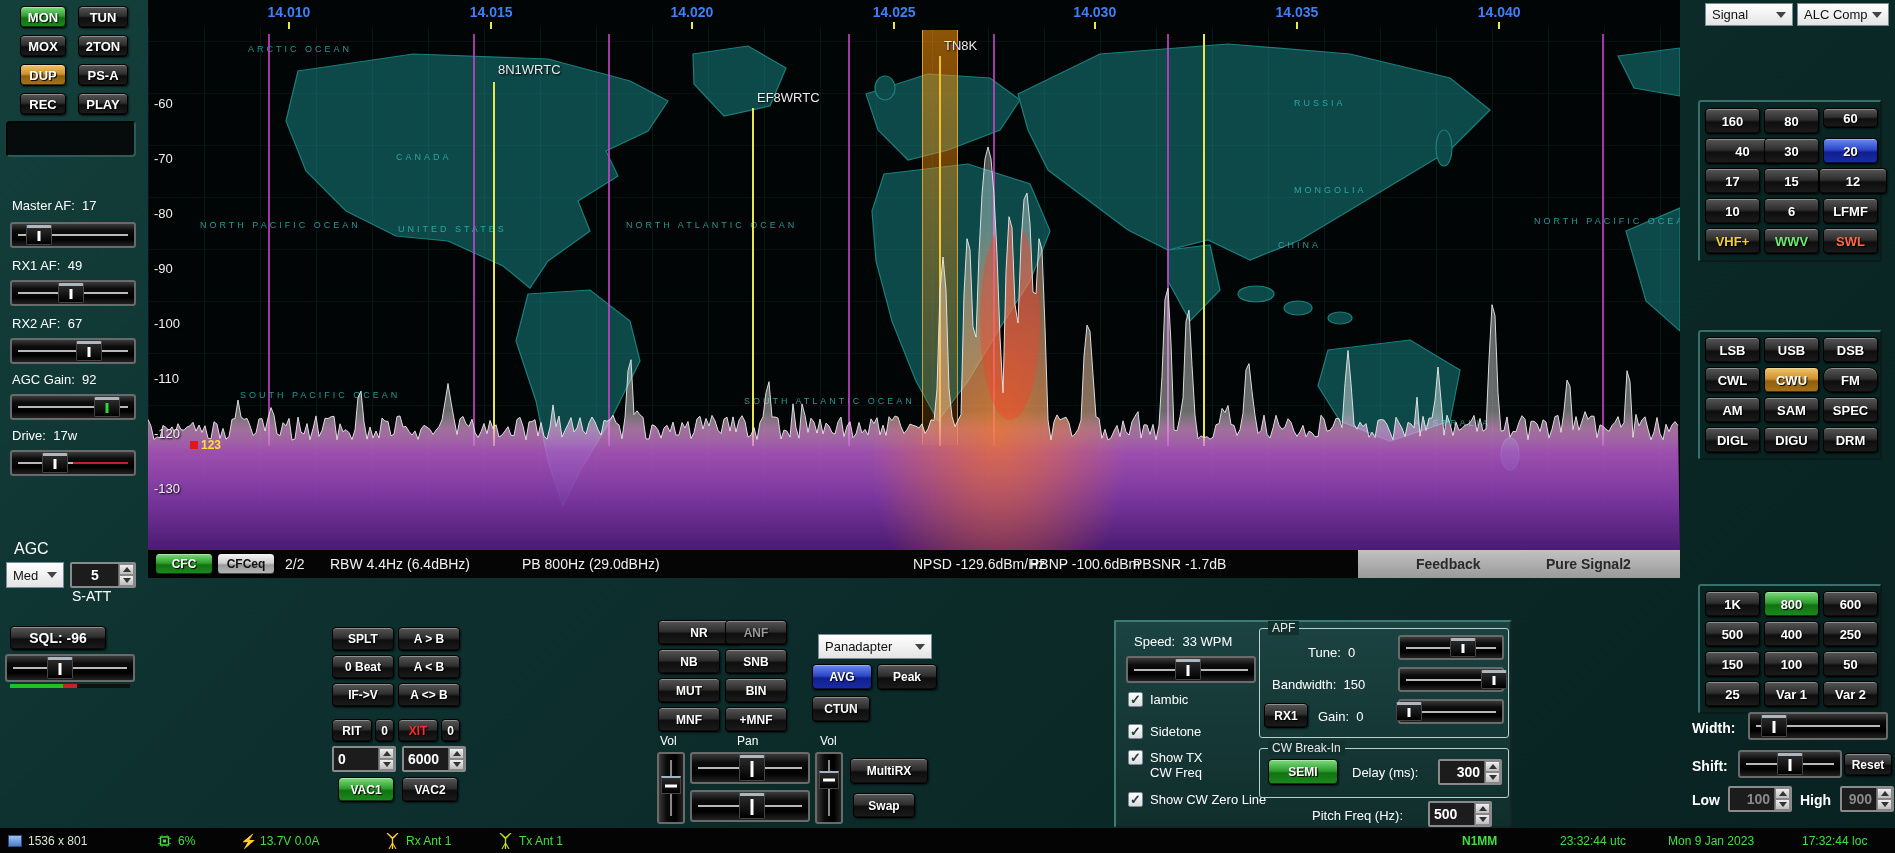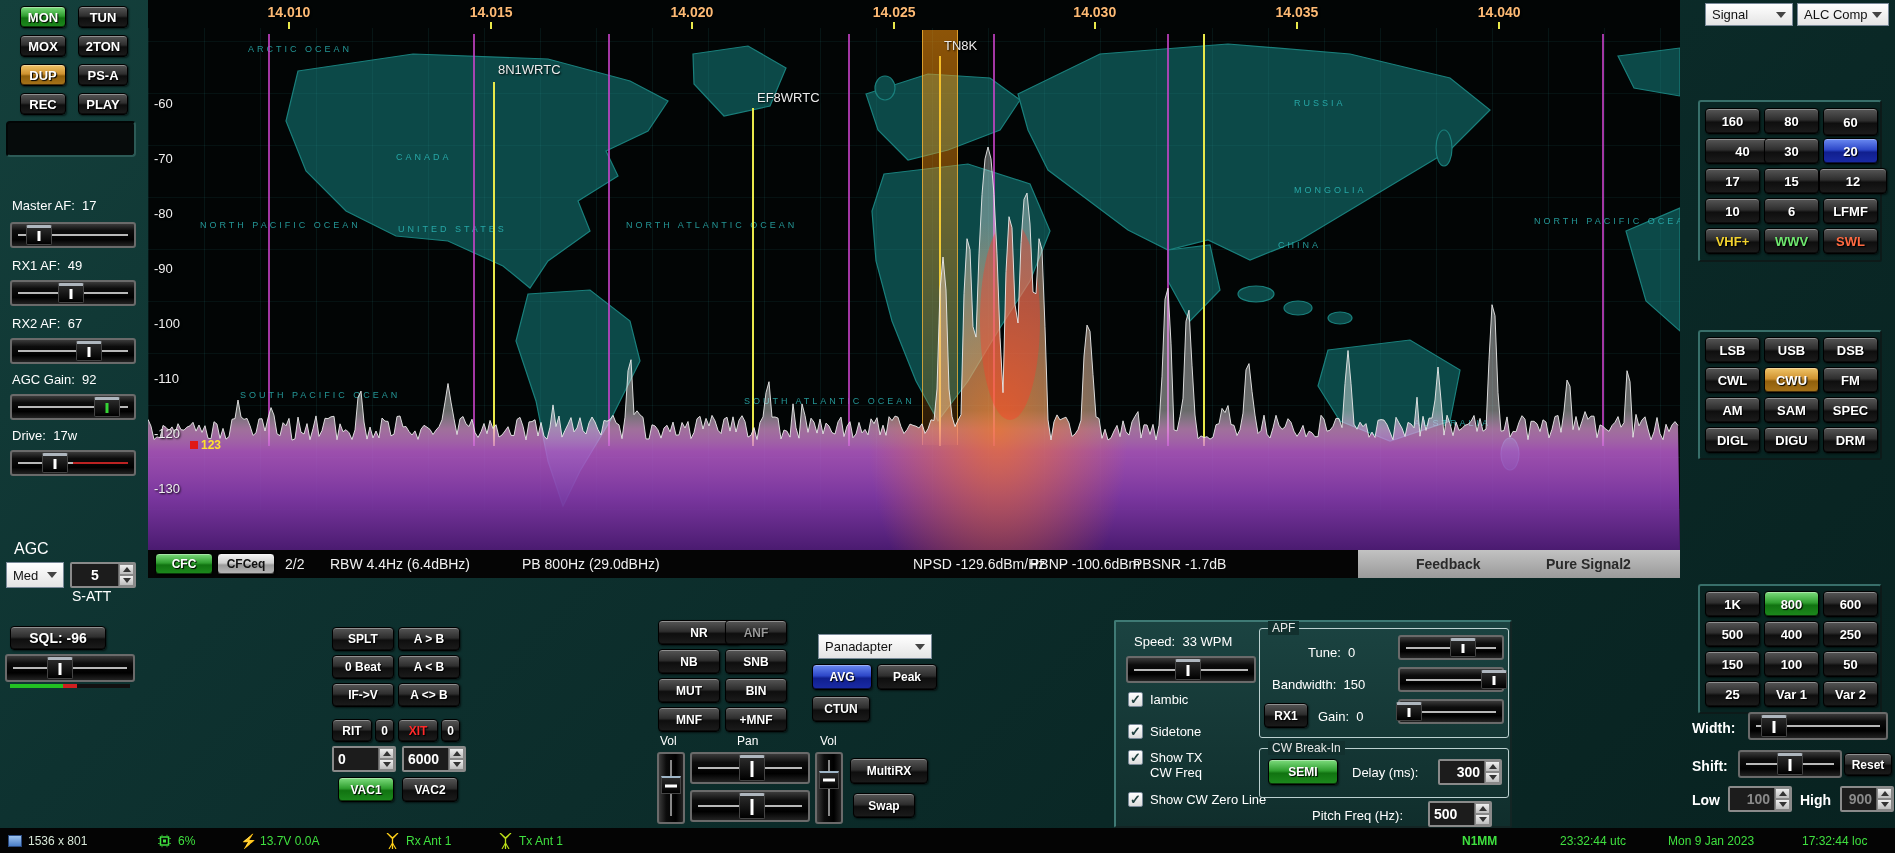--- a/index.html
+++ b/index.html
@@ -59,21 +59,21 @@
   .chk .box { width:15px; height:15px; background:linear-gradient(#fff,#dcdcdc); border:1px solid #7a8a99; border-radius:2px;
     display:flex; align-items:center; justify-content:center; color:#20413f; font-weight:bold; font-size:13px; line-height:1; flex:none; }
   
   .gbox { position:absolute; border:1px solid #bcd0d0; border-radius:3px; }
   .gbox > .gtitle { position:absolute; top:-8px; left:8px; background:#12302e; padding:0 4px; font-size:12px; color:#e8e8e8; }
   
   .pana { position:absolute; left:148px; top:0; width:1532px; height:550px; background:#020505; overflow:hidden; cursor:crosshair; }
   .grid { position:absolute; inset:28px 0 40px 0; opacity:.8;
     background-image:repeating-linear-gradient(90deg, rgba(45,150,150,.14) 0 1px, transparent 1px 56px),
                      repeating-linear-gradient(0deg, rgba(45,150,150,.12) 0 1px, transparent 1px 52px); }
-  .freq-label { position:absolute; top:4px; transform:translateX(-50%); font-size:14px; font-weight:bold; color:#fdba74; text-shadow:1px 1px 2px #000; }
+  .freq-label { position:absolute; top:4px; transform:translateX(-50%); font-size:14px; font-weight:bold; color:#3b82f6; text-shadow:1px 1px 2px #000; }
   .freq-tick { position:absolute; top:22px; width:2px; height:7px; background:#e8e84a; transform:translateX(-50%); }
   .db-label { position:absolute; left:6px; transform:translateY(-50%); font-size:13px; color:#f0f0f0; text-shadow:1px 1px 2px #000; }
   .map-label { position:absolute; font-size:9px; letter-spacing:3px; color:#2fc4c4; opacity:.75; white-space:nowrap; }
   .vline { position:absolute; width:2px; }
   .spot-label { position:absolute; font-size:13px; color:#ececec; text-shadow:1px 1px 2px #000; white-space:nowrap; }
   .passband { position:absolute; top:30px; height:415px; background:linear-gradient(rgba(255,150,10,.55), rgba(255,140,10,.28) 70%, rgba(255,140,10,.15));
     border-left:1px solid rgba(255,190,60,.7); border-right:1px solid rgba(255,190,60,.7); }
   .marker { position:absolute; display:flex; align-items:center; gap:3px; font-size:12px; font-weight:bold; color:#ffe12e; }
   .marker .dot { width:8px; height:8px; background:#e01818; }
   
@@ -449,41 +449,41 @@
         <div class="chev"></div>
       </div>
     <div class="dd" style="left:117px;top:3px;width:92px;height:23px;">
       <span>ALC Comp</span>
         <div class="chev"></div>
       </div>
 
     <div class="rgroup" style="left:18px;top:100px;width:184px;height:162px;"></div>
     <div class="btn" style="left:25px;top:108px;width:55px;height:26px;">160</div>
     <div class="btn" style="left:84px;top:108px;width:55px;height:26px;">80</div>
-    <div class="btn" style="left:143px;top:108px;width:55px;height:28px;">60</div>
+    <div class="btn" style="left:143px;top:108px;width:55px;height:20px;">60</div>
     <div class="btn" style="left:25px;top:138px;width:75px;height:26px;">40</div>
     <div class="btn" style="left:84px;top:138px;width:55px;height:26px;">30</div>
     <div class="btn blue" style="left:143px;top:138px;width:55px;height:26px;">20</div>
     <div class="btn" style="left:25px;top:168px;width:55px;height:26px;">17</div>
     <div class="btn" style="left:84px;top:168px;width:55px;height:26px;">15</div>
     <div class="btn" style="left:139px;top:168px;width:68px;height:26px;">12</div>
     <div class="btn" style="left:25px;top:198px;width:55px;height:26px;">10</div>
     <div class="btn" style="left:84px;top:198px;width:55px;height:26px;">6</div>
     <div class="btn" style="left:143px;top:198px;width:55px;height:26px;">LFMF</div>
     <div class="btn" style="left:25px;top:228px;width:55px;height:26px;color:#f2d22e;">VHF+</div>
     <div class="btn" style="left:84px;top:228px;width:55px;height:26px;color:#6fe86f;">WWV</div>
     <div class="btn" style="left:143px;top:228px;width:55px;height:26px;color:#ff6a42;">SWL</div>
 
     <div class="rgroup" style="left:18px;top:330px;width:184px;height:130px;"></div>
     <div class="btn" style="left:25px;top:337px;width:55px;height:26px;">LSB</div>
     <div class="btn" style="left:84px;top:337px;width:55px;height:26px;">USB</div>
     <div class="btn" style="left:143px;top:337px;width:55px;height:26px;">DSB</div>
     <div class="btn" style="left:25px;top:367px;width:55px;height:26px;">CWL</div>
     <div class="btn orange" style="left:84px;top:367px;width:55px;height:26px;">CWU</div>
-    <div class="btn" style="left:143px;top:367px;width:55px;height:26px;">FM</div>
+    <div class="btn" style="left:143px;top:367px;width:55px;height:26px;border-radius:9px;">FM</div>
     <div class="btn" style="left:25px;top:397px;width:55px;height:26px;">AM</div>
     <div class="btn" style="left:84px;top:397px;width:55px;height:26px;">SAM</div>
     <div class="btn" style="left:143px;top:397px;width:55px;height:26px;">SPEC</div>
     <div class="btn" style="left:25px;top:427px;width:55px;height:26px;">DIGL</div>
     <div class="btn" style="left:84px;top:427px;width:55px;height:26px;">DIGU</div>
     <div class="btn" style="left:143px;top:427px;width:55px;height:26px;">DRM</div>
 
     <div class="rgroup" style="left:18px;top:584px;width:184px;height:130px;"></div>
     <div class="btn" style="left:25px;top:591px;width:55px;height:26px;">1K</div>
     <div class="btn green" style="left:84px;top:591px;width:55px;height:26px;">800</div>

